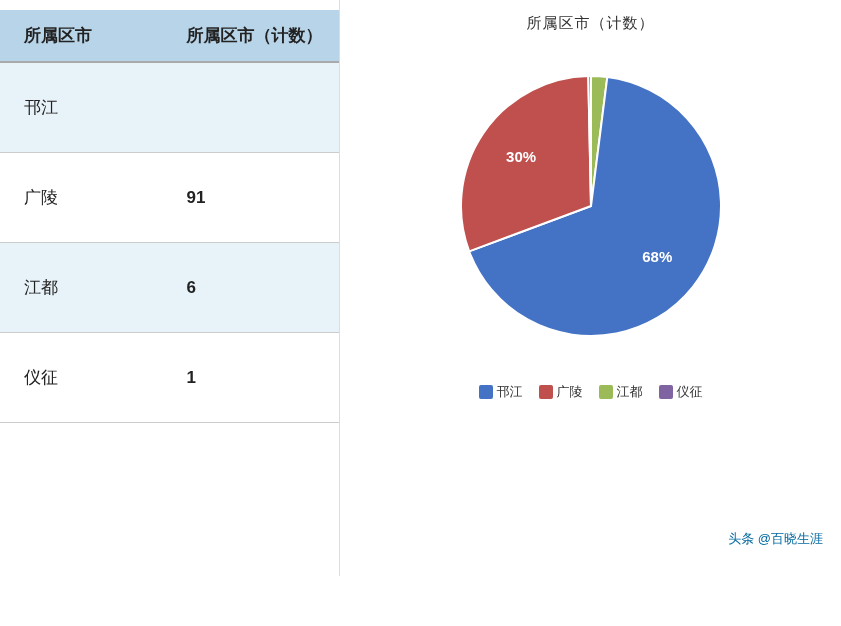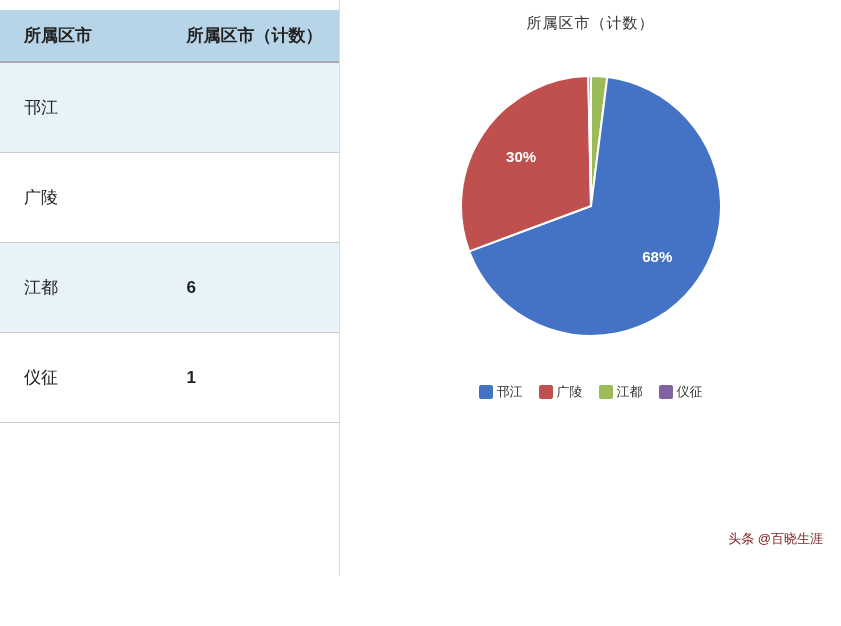--- a/index.html
+++ b/index.html
@@ -127,40 +127,41 @@
       width: 14px;
       height: 14px;
       display: inline-block;
       border-radius: 2px;
     }
     .watermark {
       position: absolute;
       bottom: 28px;
       right: 18px;
       font-size: 13px;
-      color: #7f1d1d;
+      color: #0369a1;
       white-space: nowrap;
     }
   </style>
 </head>
 <body>
 
 <div id="app">
 
   <div class="table-section">
     <div class="table-header">
       <span class="col-district">所属区市</span>
       <span class="col-count">所属区市（计数）</span>
     </div>
     <div class="table-body" id="table-body">
     <div class="table-row">
       <span class="col-district">邗江</span>
     </div>
         <div class="table-row">
       <span class="col-district">广陵</span>
+      <span class="col-count">91</span>
     </div>
         <div class="table-row">
       <span class="col-district">江都</span>
       <span class="col-count">6</span>
     </div>
         <div class="table-row">
       <span class="col-district">仪征</span>
       <span class="col-count">1</span>
     </div>
       </div>

